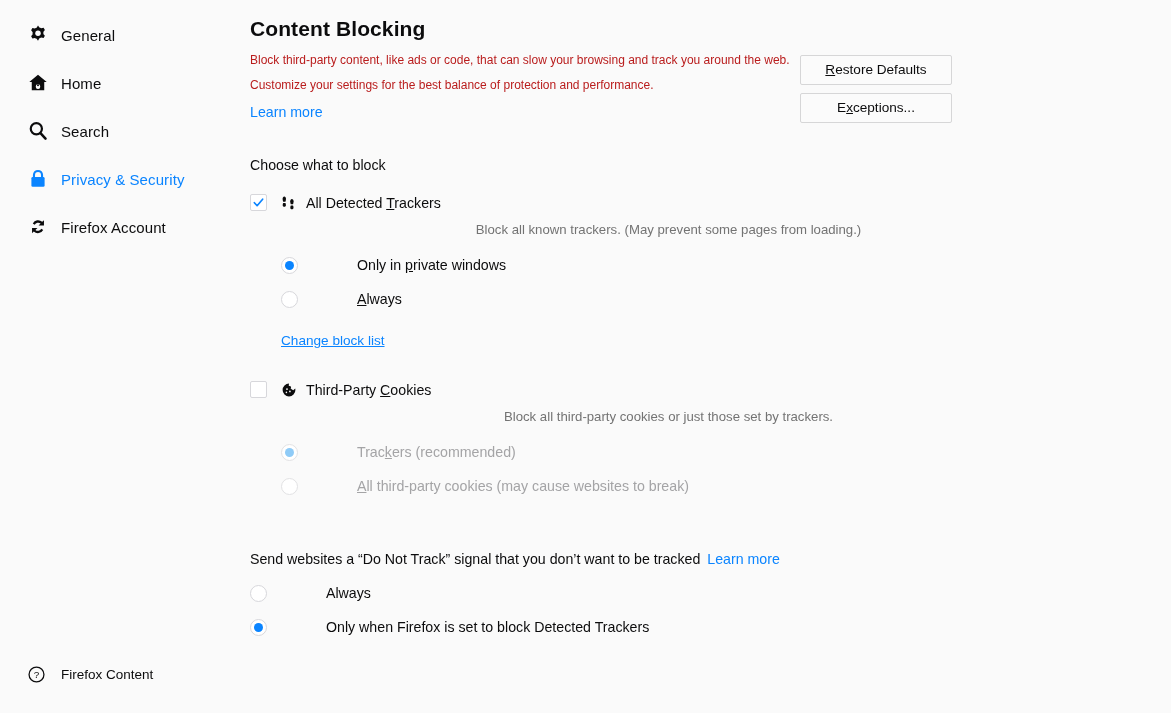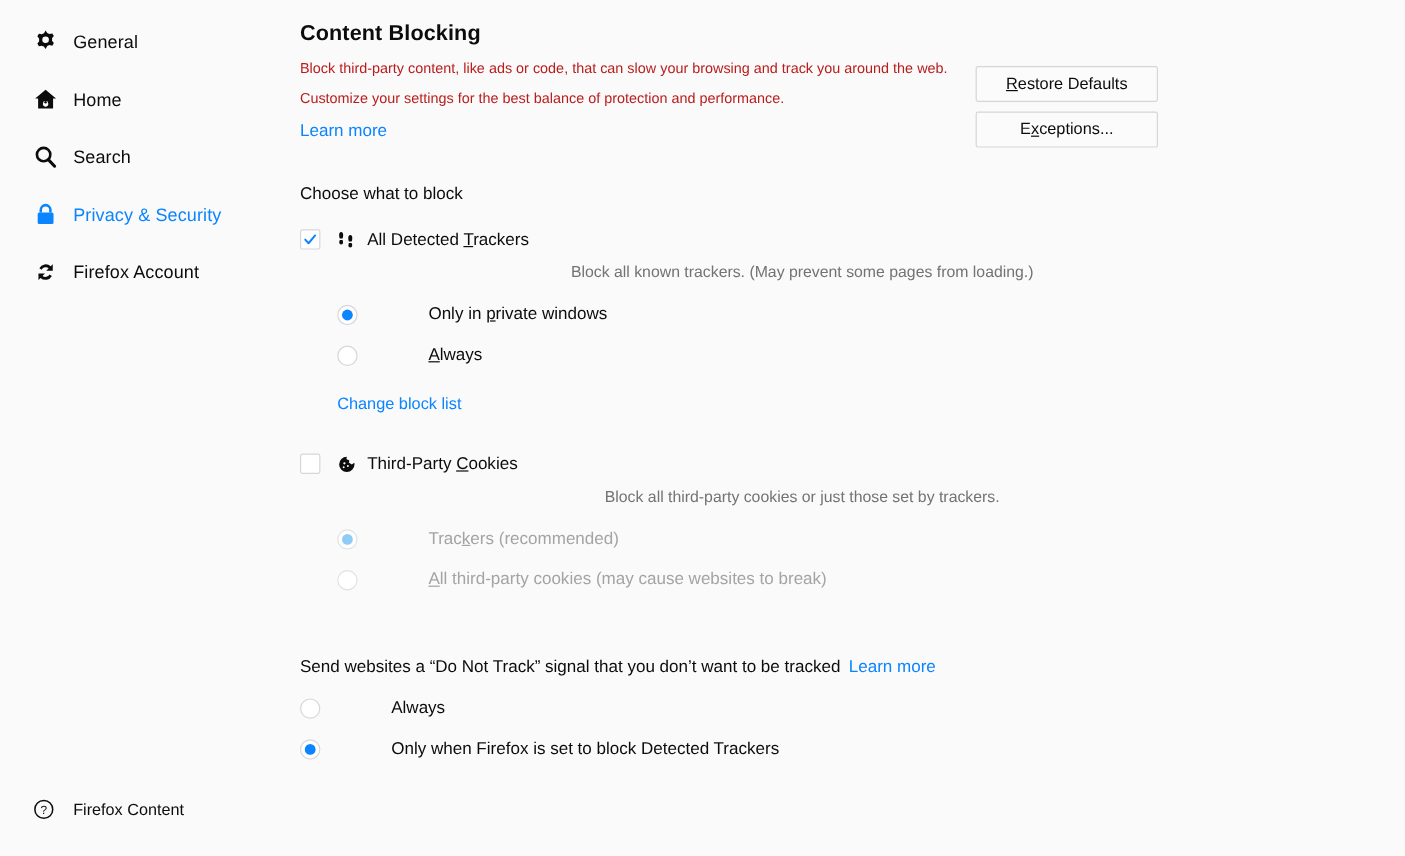--- a/index.html
+++ b/index.html
@@ -85,21 +85,21 @@
     position: relative;
     background: #fafafa;
     padding: 17px 0 0 0;
     box-sizing: border-box;
   }
   .content {
     position: relative;
     padding-left: 0px;
   }
   .section-title {
-    font-size: 18px;
+    font-size: 21px;
     font-weight: bold;
     color: #0c0c0d;
     margin: 0 0 7px 0;
     letter-spacing: 0.1px;
   }
   .section-desc {
     font-size: 12px;
     line-height: 25px;
     color: #b91c1c;
     width: 540px;
@@ -116,21 +116,21 @@
   }
   .choose-label {
     font-size: 14.2px;
     color: #0c0c0d;
     margin-top: 36px;
   }
 
   
   .btn-stack {
     position: absolute;
-    left: 563px;
+    left: 550px;
     top: 38px;
     width: 152px;
   }
   .btn {
     display: block;
     width: 152px;
     height: 30px;
     line-height: 28px;
     text-align: center;
     background: #fbfbfb;
@@ -230,21 +230,21 @@
     font-size: 14.2px;
     color: #0c0c0d;
   }
   .disabled .radio .dot { background: #8fcbf7; }
   .disabled .radio { border-color: #e2e2e4; }
   .disabled .radio-label { color: #a4a4a6; }
 
   .change-list-row {
     margin: 18px 0 0 31px;
   }
-  .change-list-row .link { font-size: 13.6px; }
+  .change-list-row .link { font-size: 13.6px; text-decoration: underline; }
 
   
   .dnt {
     margin-top: 51px;
   }
   .dnt-head {
     font-size: 14.2px;
     color: #0c0c0d;
   }
   .dnt-head .link { margin-left: 7px; }

